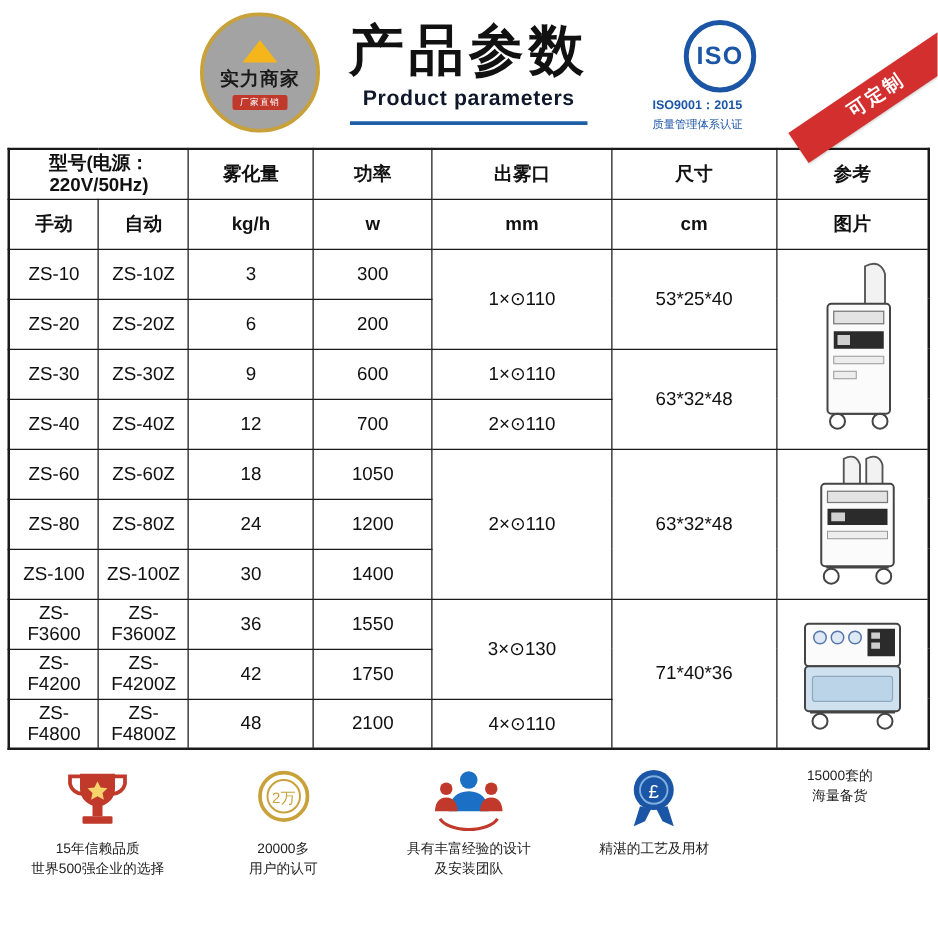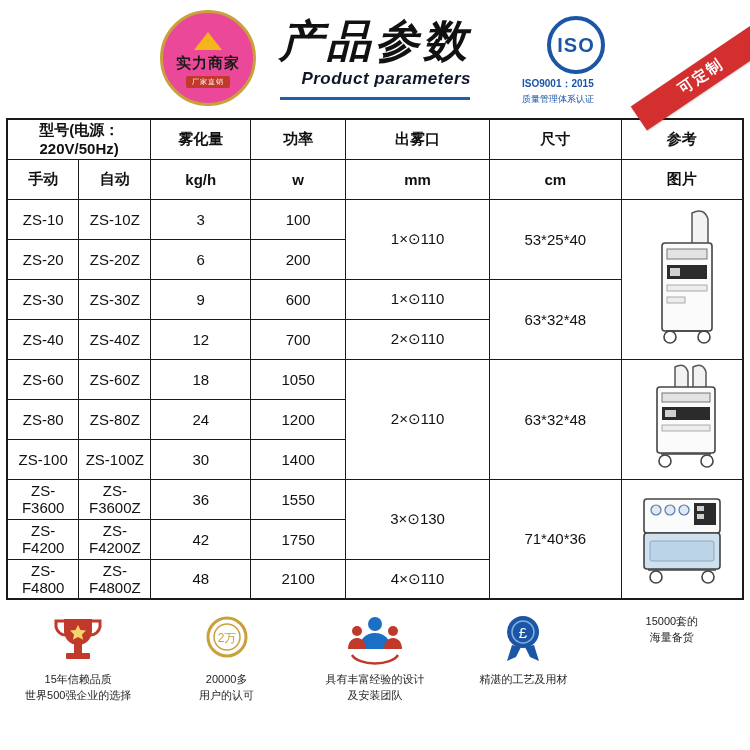--- a/index.html
+++ b/index.html
@@ -19,42 +19,42 @@
     display:flex;
     align-items:center;
     justify-content:center;
     background:#fff;
   }
   .brand-badge {
     position:absolute;
     left:160px; top:10px;
     width:96px; height:96px;
     border-radius:50%;
-    background:#ec4899;
+    background:#a3a3a3;
     border:3px solid #c8a13a;
     display:flex; flex-direction:column; align-items:center; justify-content:center;
     overflow:hidden;
   }
   .brand-badge .lamp {
     width:0; height:0;
     border-left:14px solid transparent;
     border-right:14px solid transparent;
     border-bottom:18px solid #f4b61b;
     margin-top:4px;
   }
   .brand-badge .b-cn {
     font-size:15px; font-weight:bold; color:#1a1a1a; margin-top:4px; letter-spacing:1px;
   }
   .brand-badge .b-sub {
     margin-top:3px;
     font-size:7px; color:#ffffff; background:#c0392b;
     padding:1px 6px; border-radius:2px; letter-spacing:1px;
   }
 
-  .title-wrap { text-align:right;font-style:italic; }
+  .title-wrap { text-align:center; }
   .title-cn {
     font-size:44px; font-weight:bold; color:#111; letter-spacing:4px; line-height:1.05;
   }
   .title-en {
     font-size:17px; font-weight:bold; color:#0f172a; letter-spacing:0.5px; margin-top:4px;
   }
   .title-rule {
     width:190px; height:3px; background:#1e5fa8; margin:8px auto 0;
   }
 
@@ -177,21 +177,21 @@
     <td class="hdr2">w</td>
     <td class="hdr2">mm</td>
     <td class="hdr2">cm</td>
     <td class="hdr2">图片</td>
   </tr>
 
   <tr>
     <td>ZS-10</td>
     <td>ZS-10Z</td>
     <td>3</td>
-    <td>100</td>
+    <td>300</td>
     <td rowspan="2">1×⊙110</td>
     <td rowspan="2">53*25*40</td>
     <td rowspan="4" class="pic-cell">
       <div class="mach">
         <svg width="92" height="148" viewBox="0 0 92 148" aria-hidden="true">
           <path d="M56 8 q12 -6 16 6 l0 26 -16 0 z" fill="#f2f2f2" stroke="#555" stroke-width="1.5"></path>
           <rect x="26" y="38" width="50" height="88" rx="3" fill="#fbfbfb" stroke="#444" stroke-width="1.6"></rect>
           <rect x="31" y="44" width="40" height="10" fill="#e3e3e3" stroke="#777" stroke-width="1"></rect>
           <rect x="31" y="60" width="40" height="14" fill="#2b2b2b"></rect>
           <rect x="34" y="63" width="10" height="8" fill="#d0d0d0"></rect>

